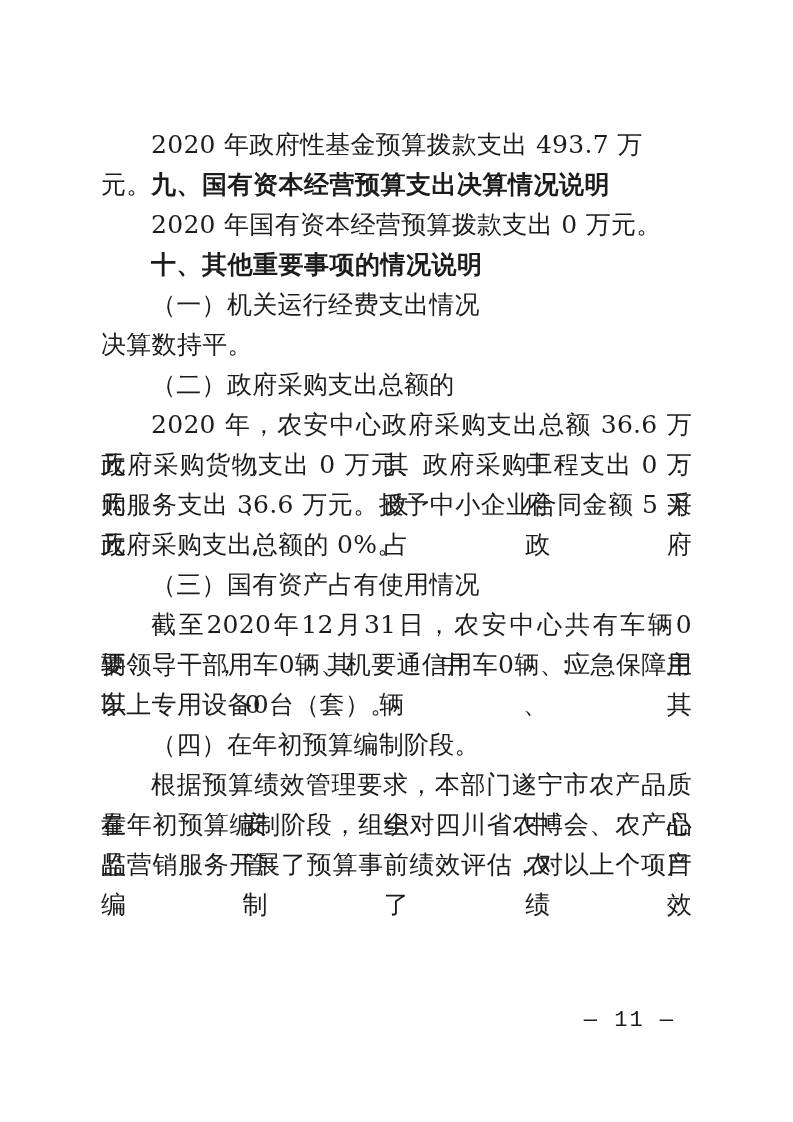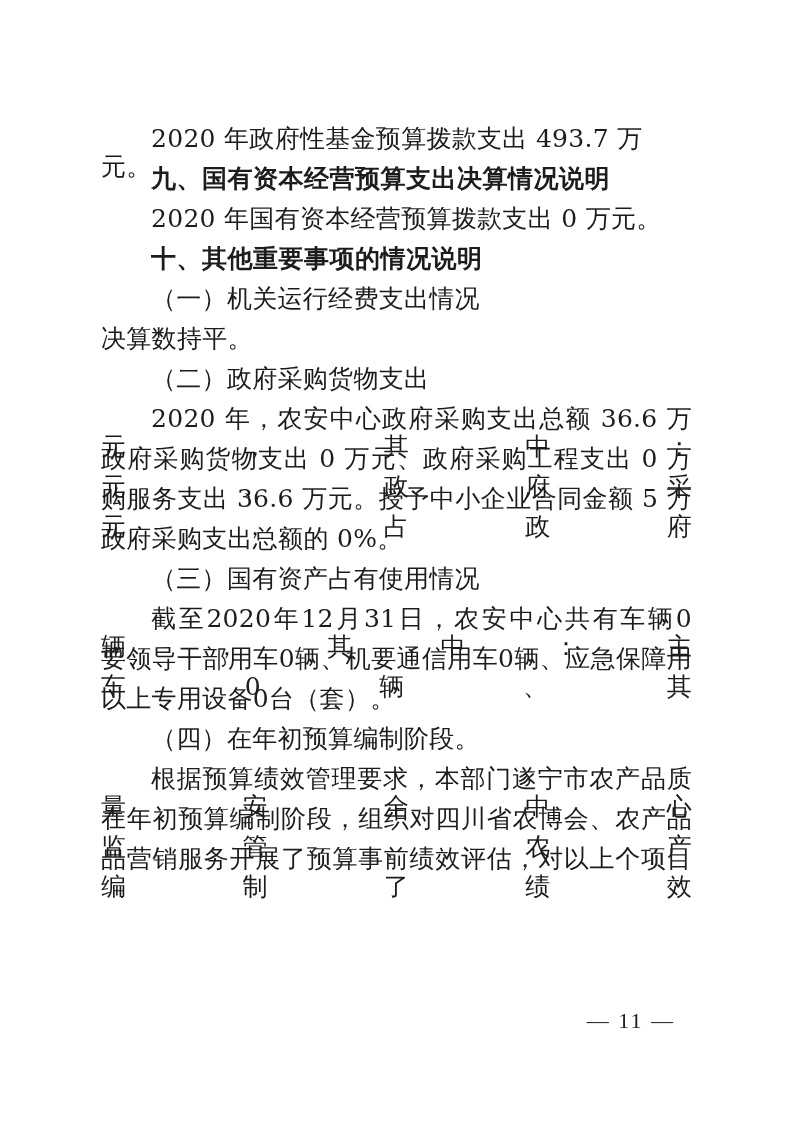--- a/index.html
+++ b/index.html
@@ -17,21 +17,21 @@
     font-family: "DejaVu Serif", "Liberation Serif", serif;
   }
   .content {
     position: absolute;
     left: 101px;
     top: 125px;
     width: 591px;
   }
   .line {
     font-size: 25px;
-    line-height: 28px;
+    line-height: 40px;
     height: 40px;
     color: #1c1c1c;
     letter-spacing: 0.3px;
     white-space: normal;
   }
   .line.indent {
     text-indent: 50px;
   }
   .line.justify {
     text-align: justify;
@@ -42,36 +42,36 @@
     font-weight: 700;
     letter-spacing: 0.5px;
   }
   .footer {
     position: absolute;
     top: 1006px;
     right: 118px;
     font-size: 22px;
     line-height: 30px;
     color: #1c1c1c;
-    font-family: Liberation Serif, serif;
+    font-family: Liberation Mono, monospace;
     letter-spacing: 2px;
   }
 </style>
 </head>
 <body>
 
 <div class="page">
   <div class="content">
       <div class="line paragraph indent">2020 年政府性基金预算拨款支出 493.7 万元。</div>
       <div class="line heading indent">九、国有资本经营预算支出决算情况说明</div>
       <div class="line paragraph indent">2020 年国有资本经营预算拨款支出 0 万元。</div>
       <div class="line heading indent">十、其他重要事项的情况说明</div>
       <div class="line subheading indent">（一）机关运行经费支出情况</div>
       <div class="line paragraph">决算数持平。</div>
-      <div class="line subheading indent">（二）政府采购货物支出</div>
+      <div class="line subheading indent">（二）政府采购支出总额的</div>
       <div class="line paragraph indent justify">2020 年，农安中心政府采购支出总额 36.6 万元，其中：</div>
       <div class="line paragraph justify">政府采购货物支出 0 万元、政府采购工程支出 0 万元、政府采</div>
       <div class="line paragraph justify">购服务支出 36.6 万元。授予中小企业合同金额 5 万元，占政府</div>
       <div class="line paragraph">政府采购支出总额的 0%。</div>
       <div class="line subheading indent">（三）国有资产占有使用情况</div>
       <div class="line paragraph indent justify">截至2020年12月31日，农安中心共有车辆0辆，其中：主</div>
       <div class="line paragraph justify">要领导干部用车0辆、机要通信用车0辆、应急保障用车0辆、其</div>
       <div class="line paragraph">以上专用设备0台（套）。</div>
       <div class="line subheading indent">（四）在年初预算编制阶段。</div>
       <div class="line paragraph indent justify">根据预算绩效管理要求，本部门遂宁市农产品质量安全中心</div>

